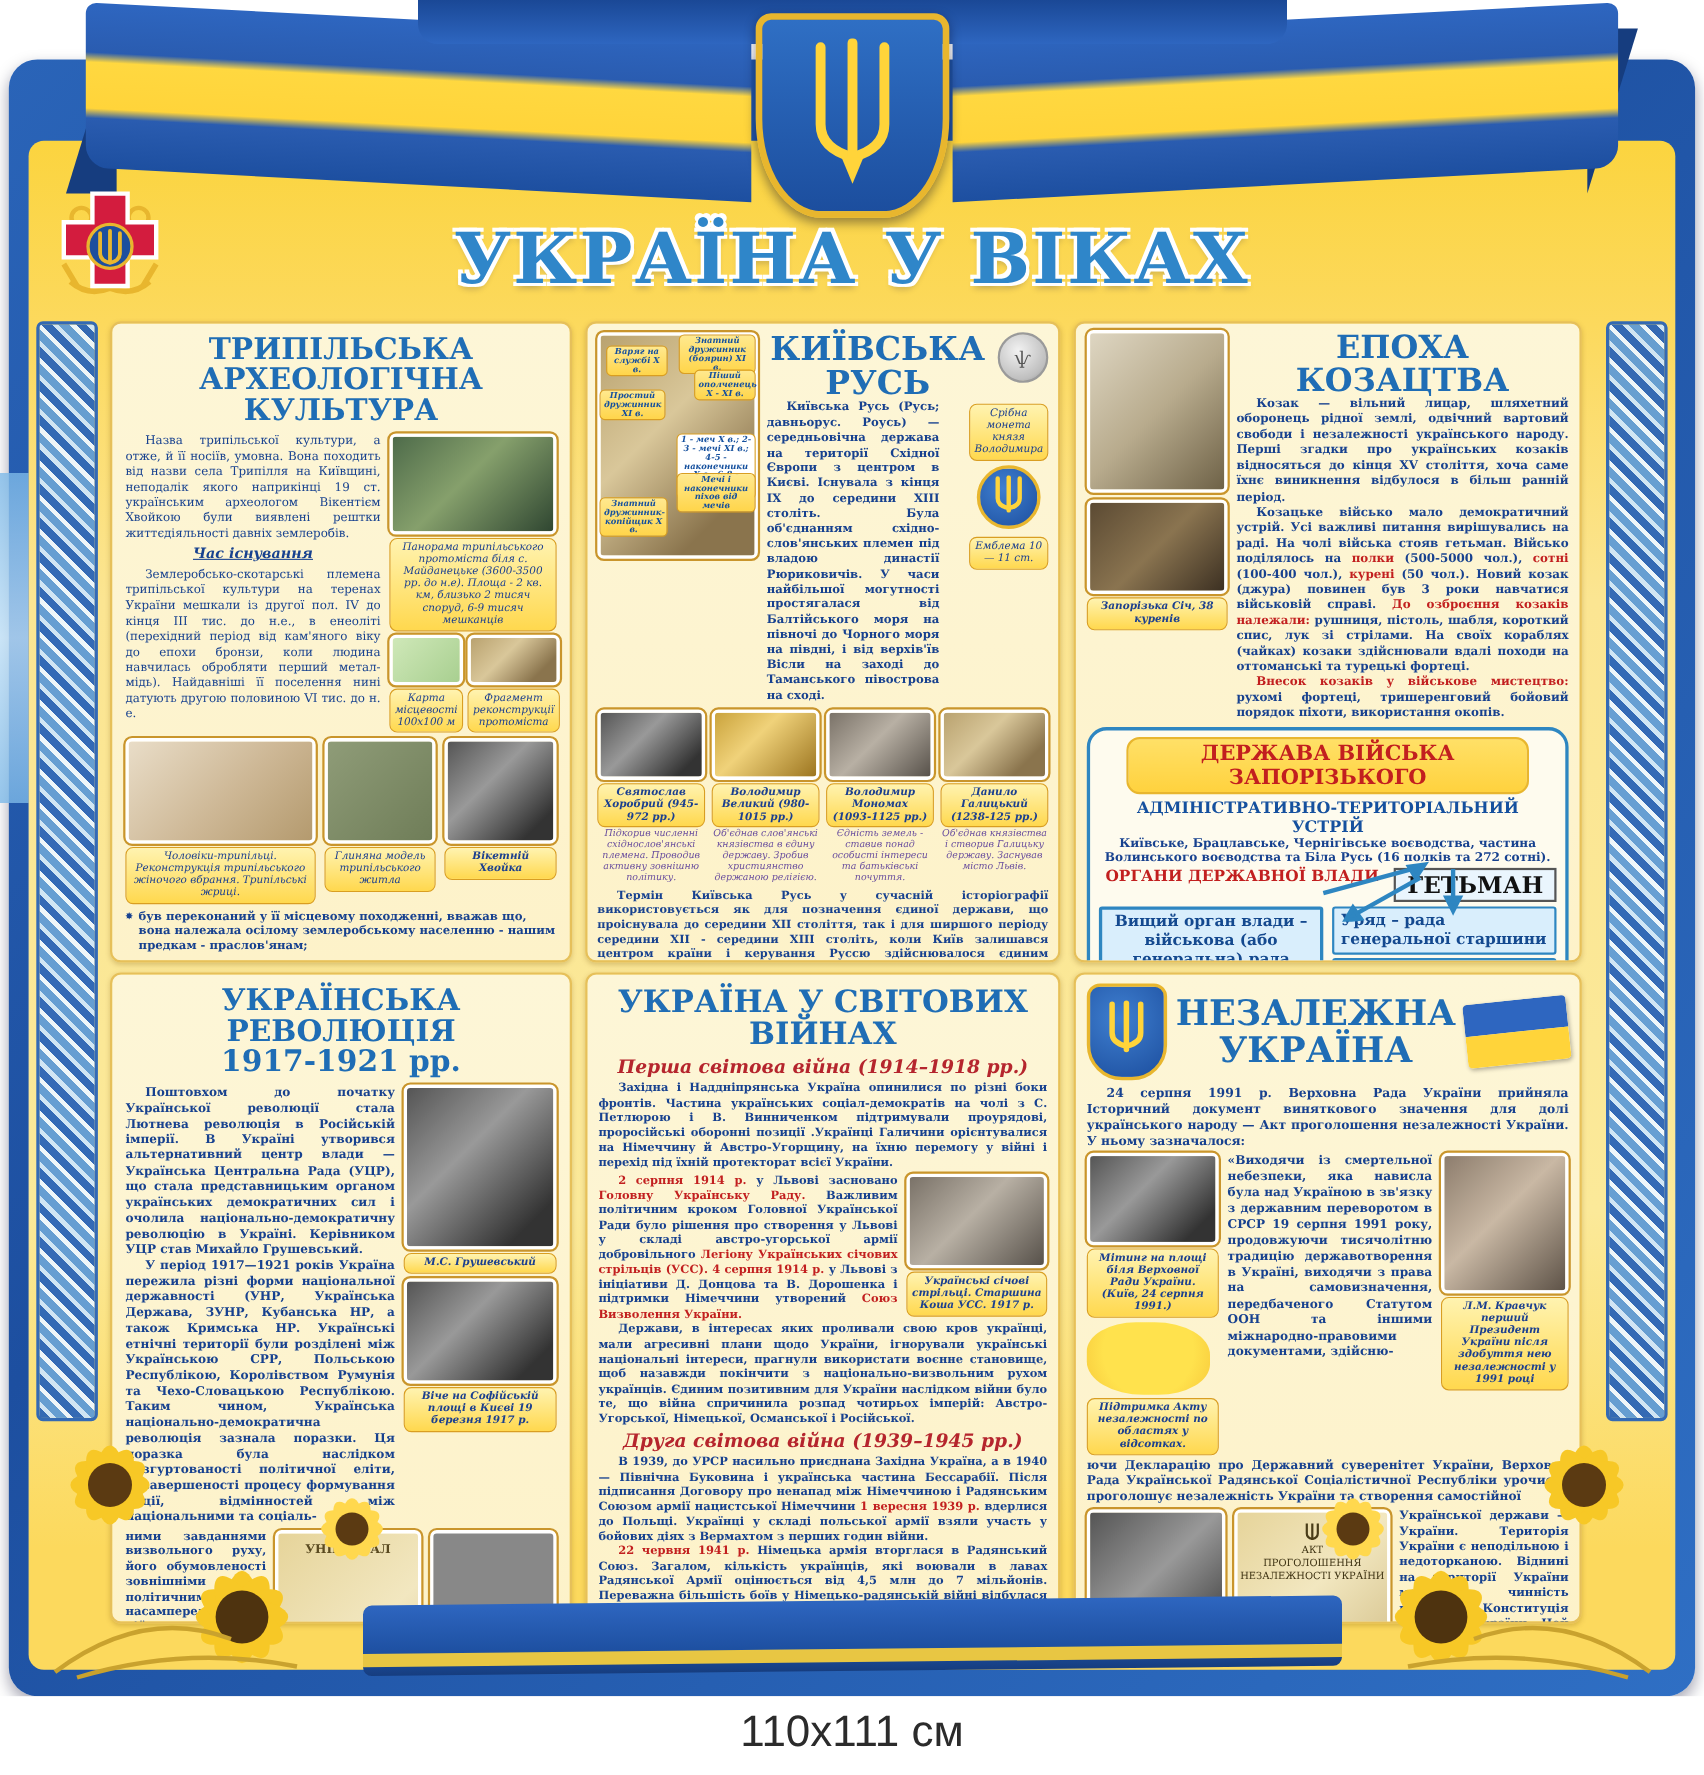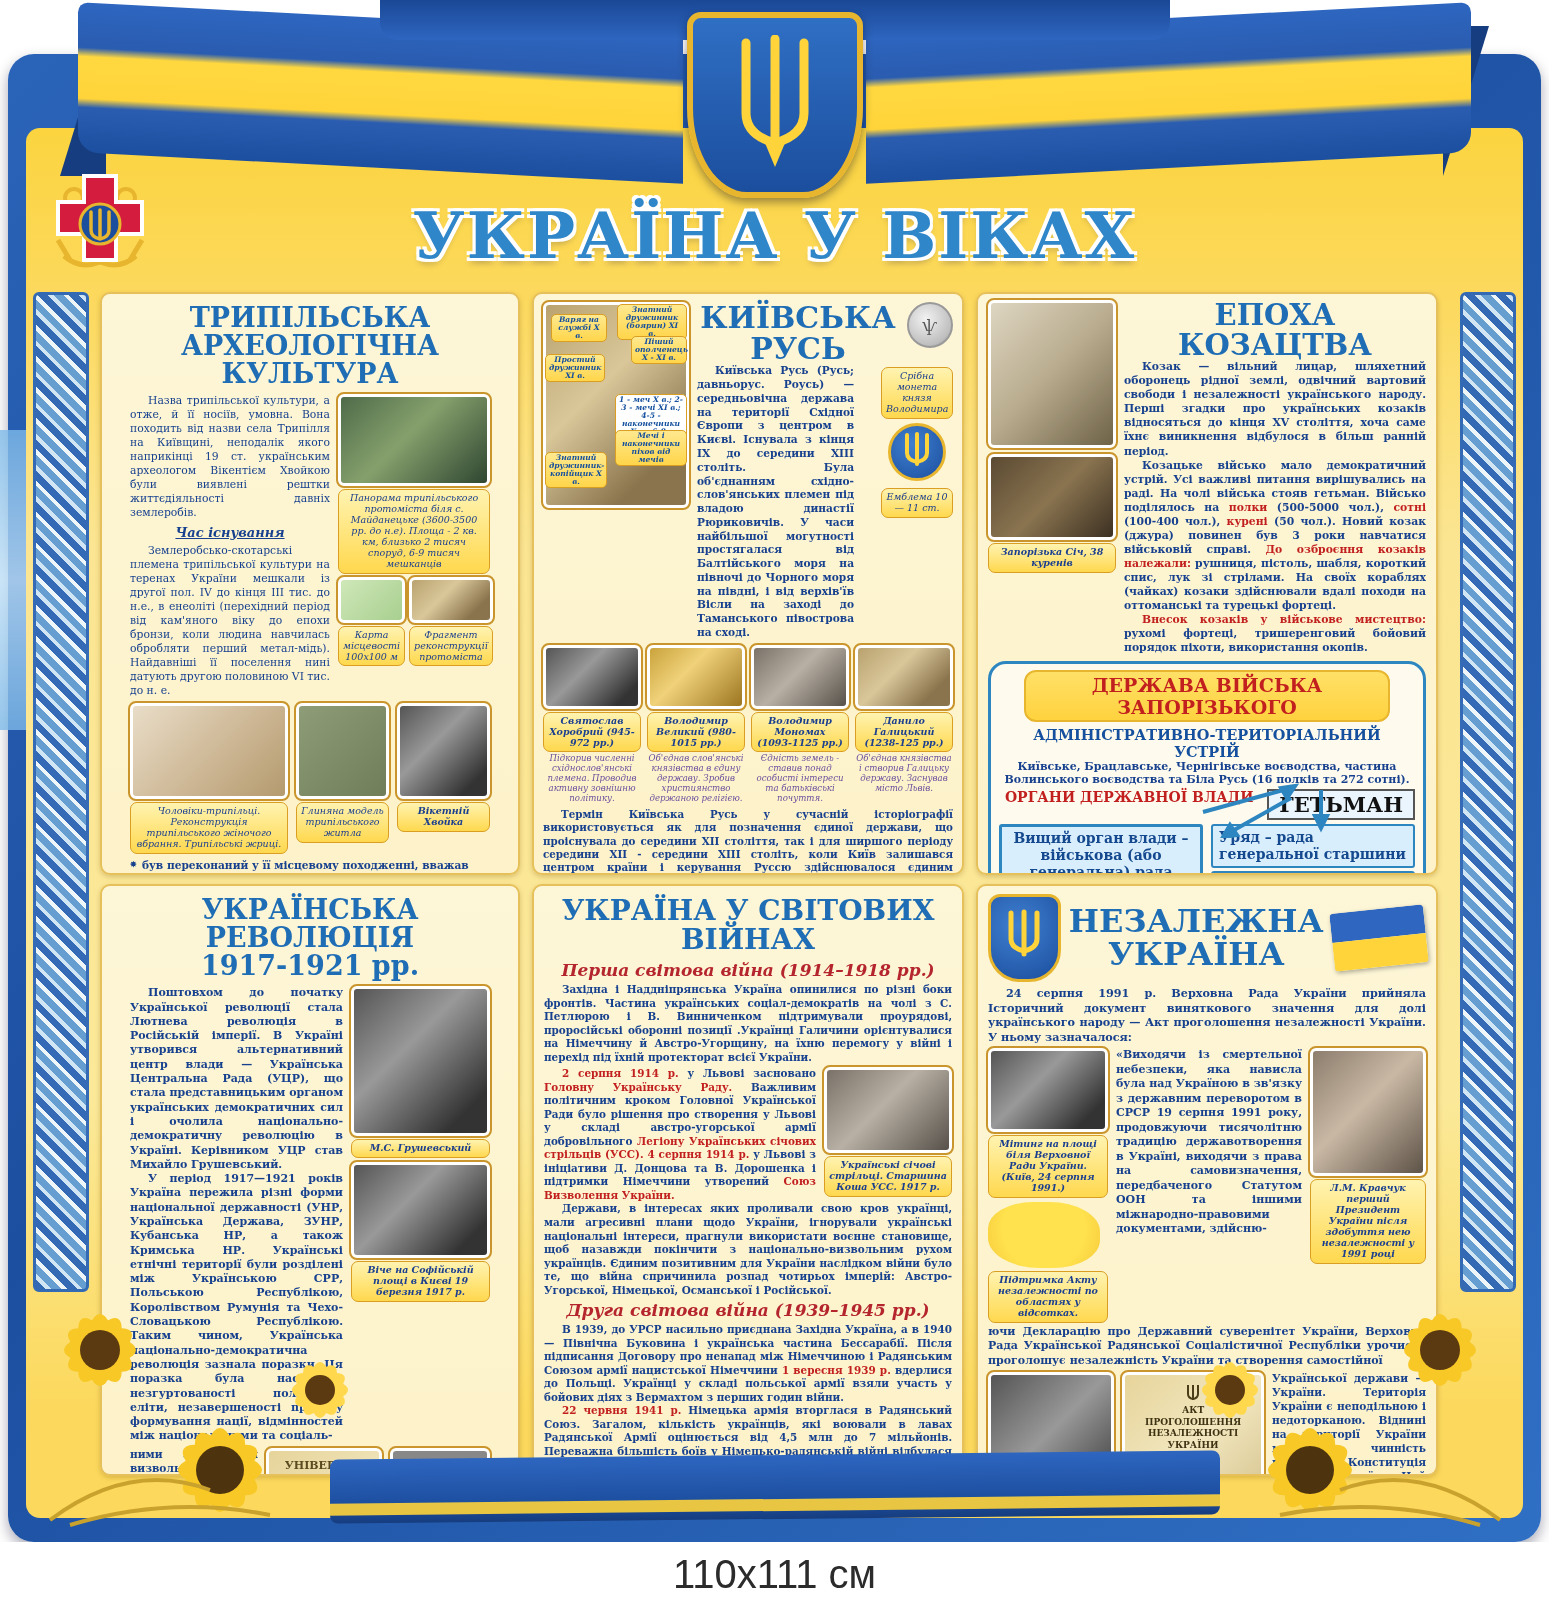--- a/index.html
+++ b/index.html
@@ -26,21 +26,21 @@
 
   
   .af-emblem { position:absolute; left:44px; top:168px; width:112px; height:112px; }
 
   
   .ornament { position:absolute; top:292px; width:56px; height:1000px; border:3px solid #2a64b8; border-radius:6px; background:
       repeating-linear-gradient(45deg,#2a64b8 0 7px,#cfe6fa 7px 11px,#5f9bd6 11px 18px,#eef7ff 18px 22px); opacity:.95; }
   .orn-left { left:33px; } .orn-right { right:33px; }
 
   
-  .panel { position:absolute; background:linear-gradient(180deg,#fdf6d7,#fdf2c9); border:2px solid #e6c05a; border-radius:10px; padding:8px 28px; overflow:hidden; box-shadow:0 2px 5px rgba(120,80,0,.25); }
+  .panel { position:absolute; background:linear-gradient(180deg,#fdf6d7,#fdf2c9); border:2px solid #e6c05a; border-radius:10px; padding:8px 12px; overflow:hidden; box-shadow:0 2px 5px rgba(120,80,0,.25); }
   .p-title { text-align:center; color:#1f6db5; font-weight:bold; font-size:27px; line-height:1.04; margin:2px 0 6px; }
   .body-txt { color:#17418f; font-size:11px; line-height:1.3; text-align:justify; }
   .body-txt.ind { text-indent:18px; }
   .red { color:#c21f1f; font-weight:bold; }
   .subhead-red { color:#b5252d; font-weight:bold; font-style:italic; font-size:17px; text-align:center; margin:3px 0; }
   .era { color:#17418f; font-weight:bold; font-style:italic; text-decoration:underline; text-align:center; font-size:13px; margin:4px 0; }
 
   .photo { border:3px solid #fff; outline:2px solid #c9952c; border-radius:6px; background:#888; position:relative; overflow:hidden; }
   .cap { background:linear-gradient(180deg,#fff3b0,#ffd84e); border:1px solid #d99e22; border-radius:7px; color:#1b3f8f; font-style:italic; font-size:9.5px; line-height:1.15; text-align:center; padding:3px 4px; margin-top:3px; }
   .cap.bold { font-weight:bold; }
@@ -385,21 +385,21 @@
 
       </div>
       <div class="col" style="width:142px;">
         <div class="photo doc" style="height:176px; display:flex; flex-direction:column; align-items:center;">
           <svg width="16" height="22" viewBox="0 0 16 22" style="margin-top:8px;">
             <g fill="none" stroke="#4a3d18" stroke-width="2">
                 <path d="M3 2 v9 q0 4 5 5 q5 -1 5 -5 v-9"></path>
                 <path d="M8 2 v15"></path>
               </g>
           </svg>
-          <div style="font-size:9px; color:#3d3212; font-weight:bold; text-align:center; line-height:1.3;">
+          <div style="font-size:9px; color:#3d3212; font-weight:normal; text-align:center; line-height:1.3;">
             <div>АКТ</div>
             <div>ПРОГОЛОШЕННЯ</div>
             <div>НЕЗАЛЕЖНОСТІ  УКРАЇНИ</div>
           </div>
 
         </div>
 
       </div>
       <div class="col" style="flex:1;">
         <div class="quote-txt" style="font-weight:bold; font-size:10.6px;">Української держави — України. Територія України є неподільною і недоторканою. Віднині на території України мають чинність винятково Конституція і закони України. Цей акт набирає чинності з моменту його схвалення.</div>

